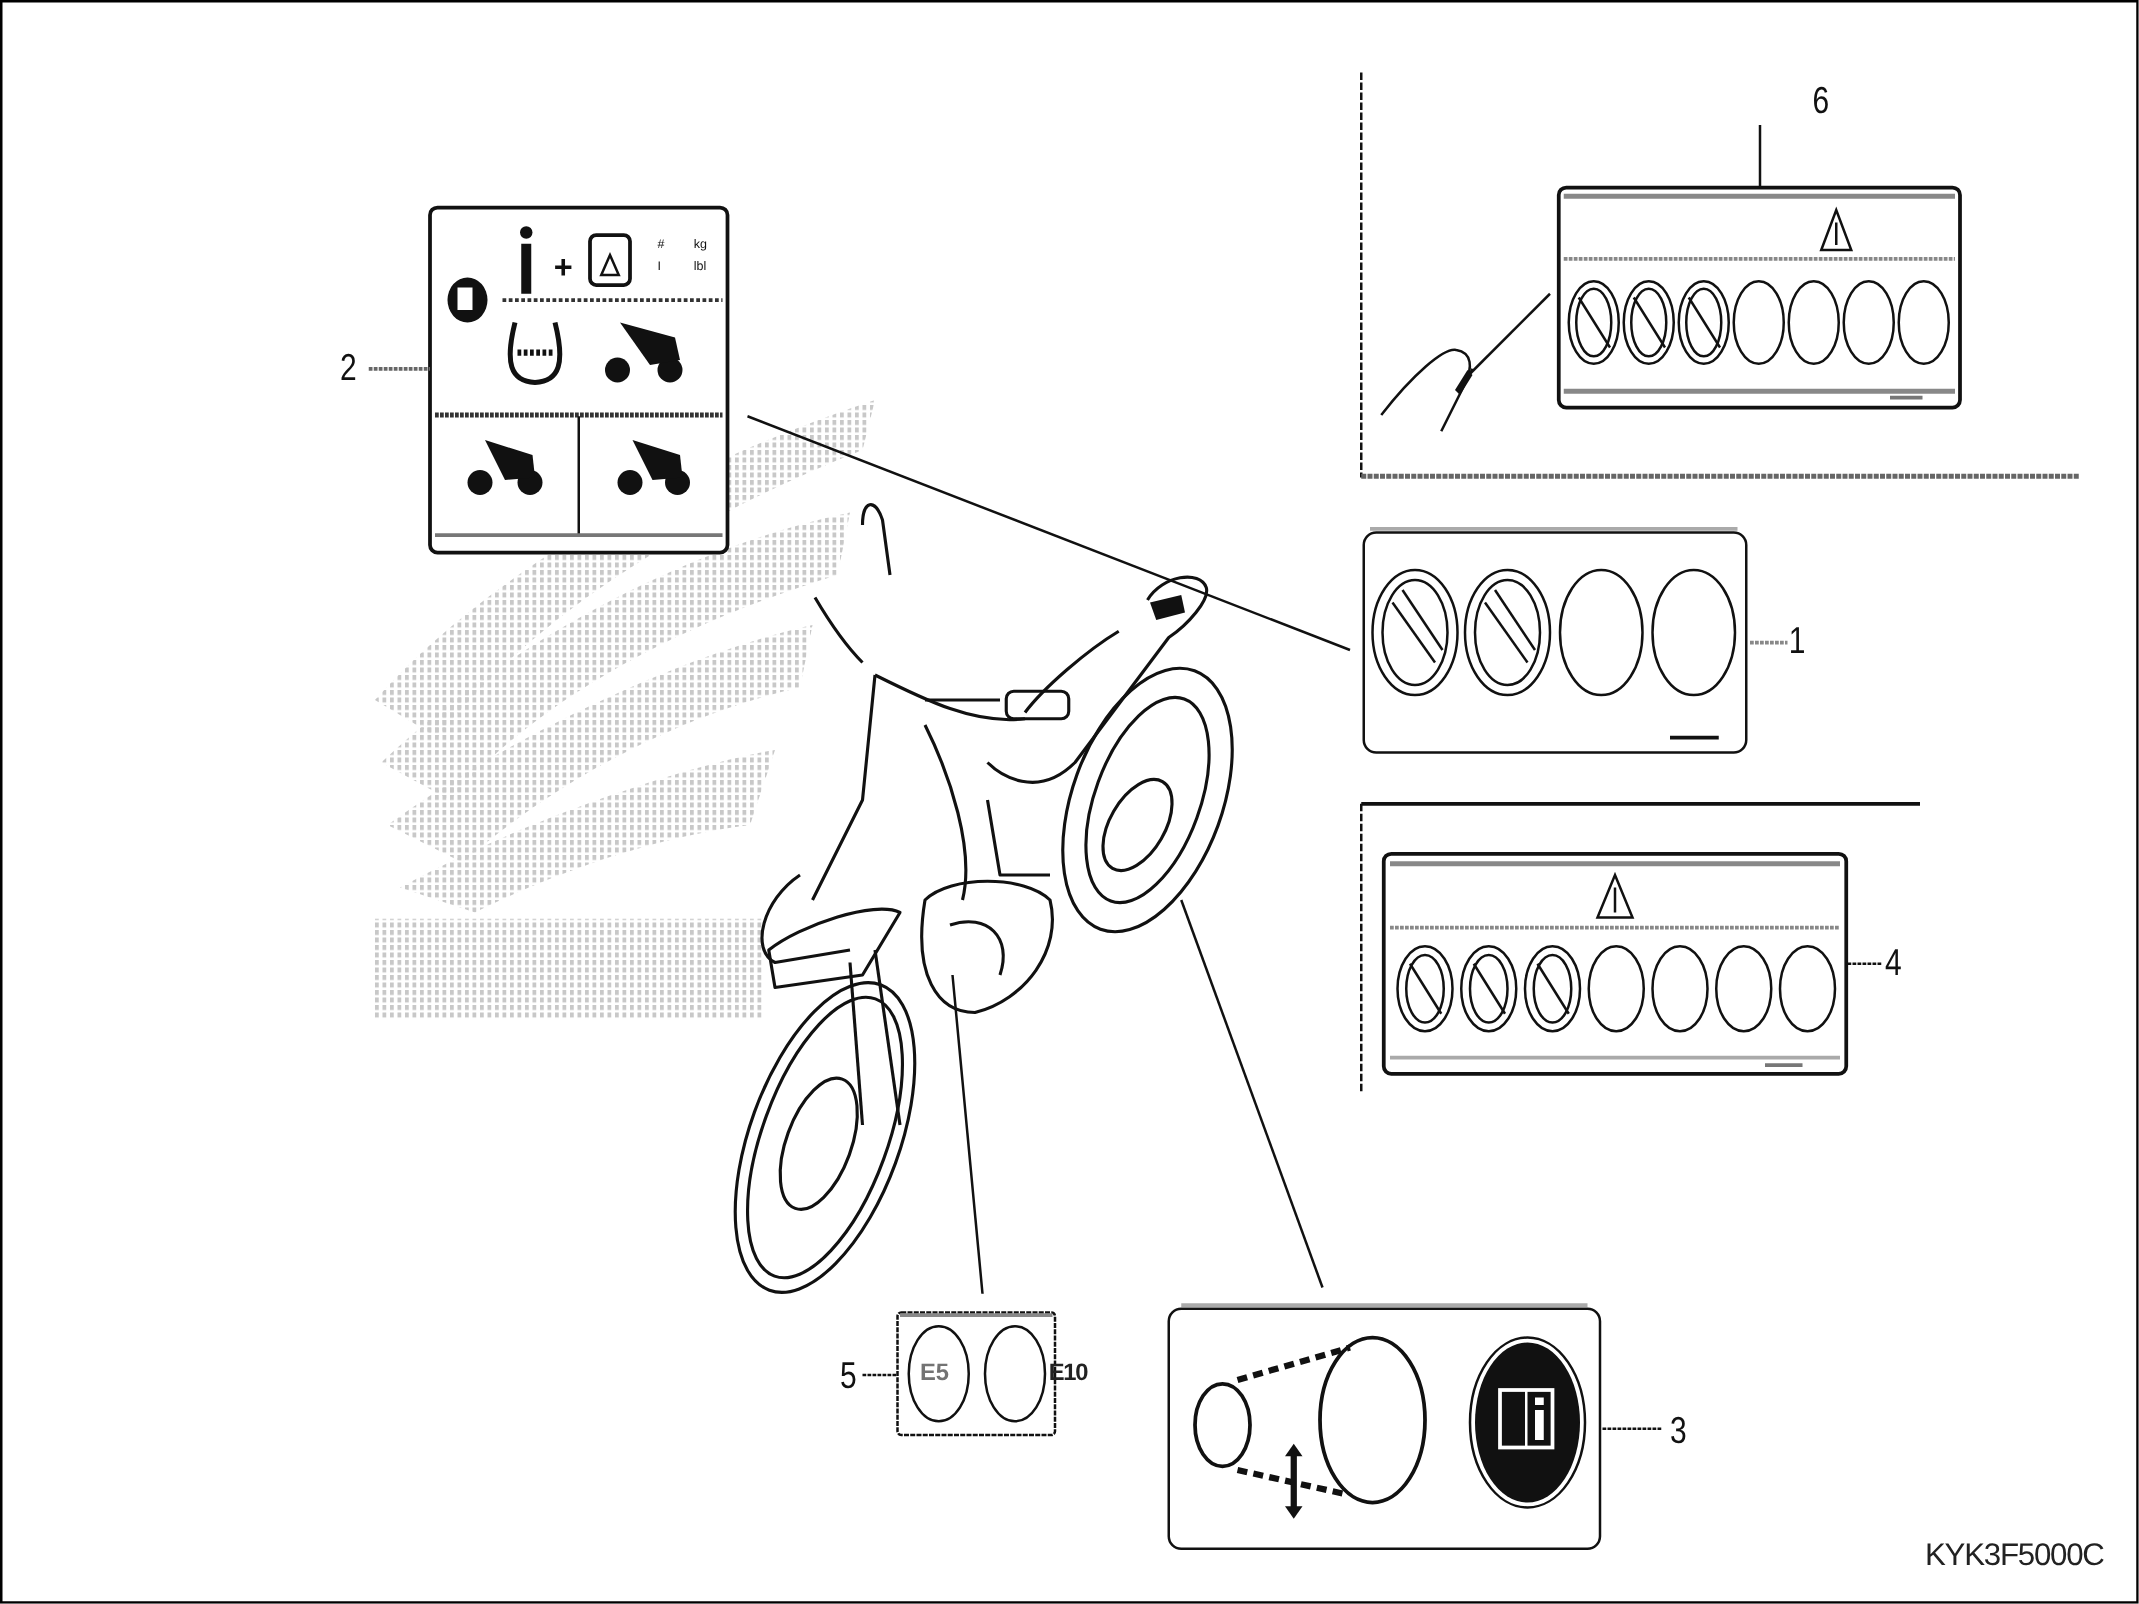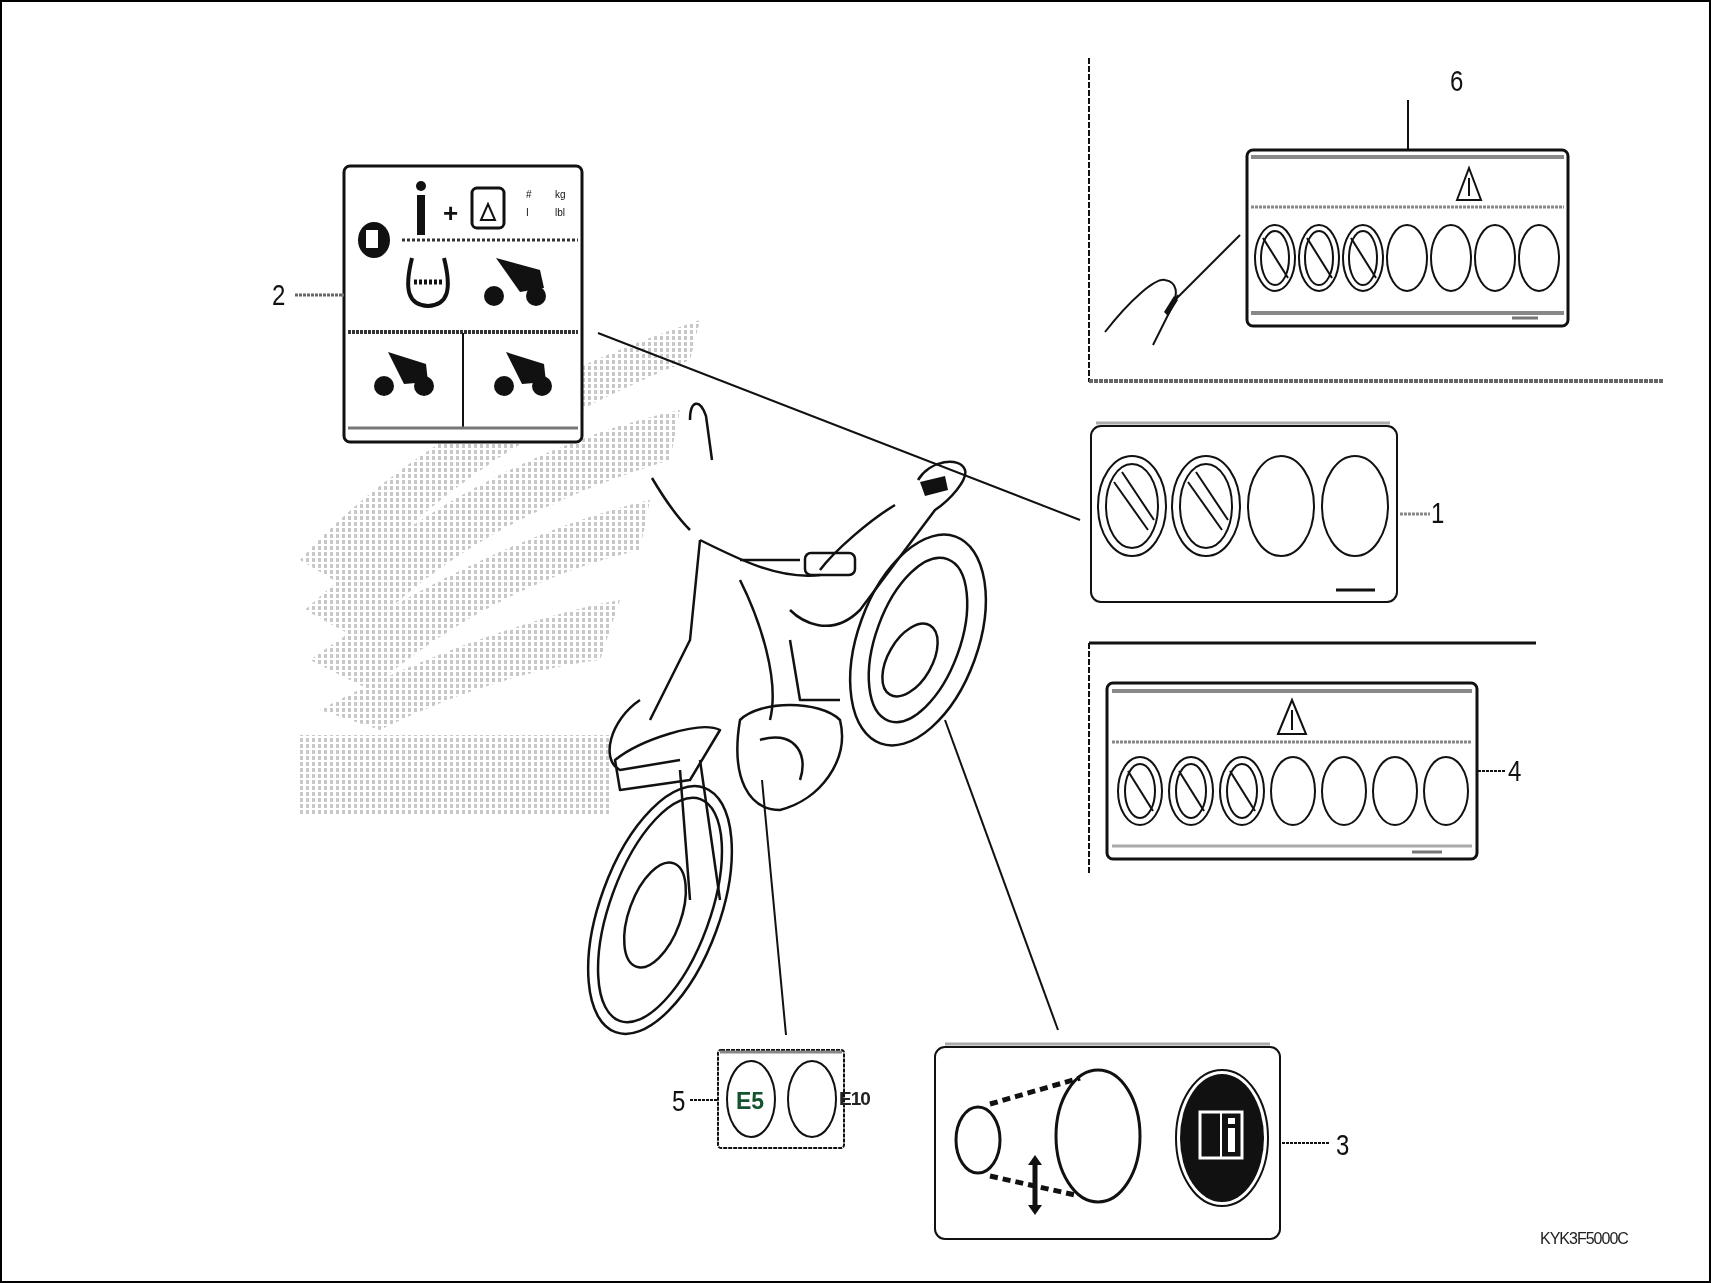--- a/index.html
+++ b/index.html
@@ -1,19 +1,19 @@
 <!DOCTYPE html>
 <html><head>
 <meta charset="utf-8">
 <style>
   html,body{margin:0;padding:0;background:#fff;}
   body{width:1711px;height:1283px;position:relative;overflow:hidden;font-family:"Liberation Sans",sans-serif;}
   #frame{position:absolute;left:0;top:0;width:1707px;height:1279px;border:2px solid #000;}
   .callout{position:absolute;font-family:"Liberation Sans",sans-serif;font-size:30px;color:#111;transform:scaleX(0.8);transform-origin:left top;}
-  .code{position:absolute;font-family:"Liberation Sans",sans-serif;font-size:16px;color:#222;letter-spacing:-1px;}
+  .code{position:absolute;font-family:"Liberation Sans",sans-serif;font-size:25px;color:#222;letter-spacing:-1px;}
   svg{position:absolute;left:0;top:0;}
 </style>
 </head>
 <body>
 
 <div id="frame"></div>
 
 <svg width="1711" height="1283" viewBox="0 0 1711 1283">
   <defs>
     <pattern id="dots" width="6" height="6" patternUnits="userSpaceOnUse">
@@ -217,16 +217,16 @@
   </g>
 </svg>
 
 <div class="callout" style="left:272px;top:278px;">2</div>
 <div class="callout" style="left:1431px;top:496px;">1</div>
 <div class="callout" style="left:1508px;top:754px;">4</div>
 <div class="callout" style="left:1450px;top:64px;">6</div>
 <div class="callout" style="left:672px;top:1084px;">5</div>
 <div class="callout" style="left:1336px;top:1128px;">3</div>
 
-<div style="position:absolute;left:736px;top:1088px;font-size:23px;font-weight:bold;color:#14532d;">E5</div>
+<div style="position:absolute;left:736px;top:1088px;font-size:19px;font-weight:bold;color:#737373;">E5</div>
 <div style="position:absolute;left:839px;top:1088px;font-size:19px;font-weight:bold;color:#222;letter-spacing:-1px;">E10</div>
 
 <div class="code" style="left:1540px;top:1230px;">KYK3F5000C</div>
 
 </body></html>

